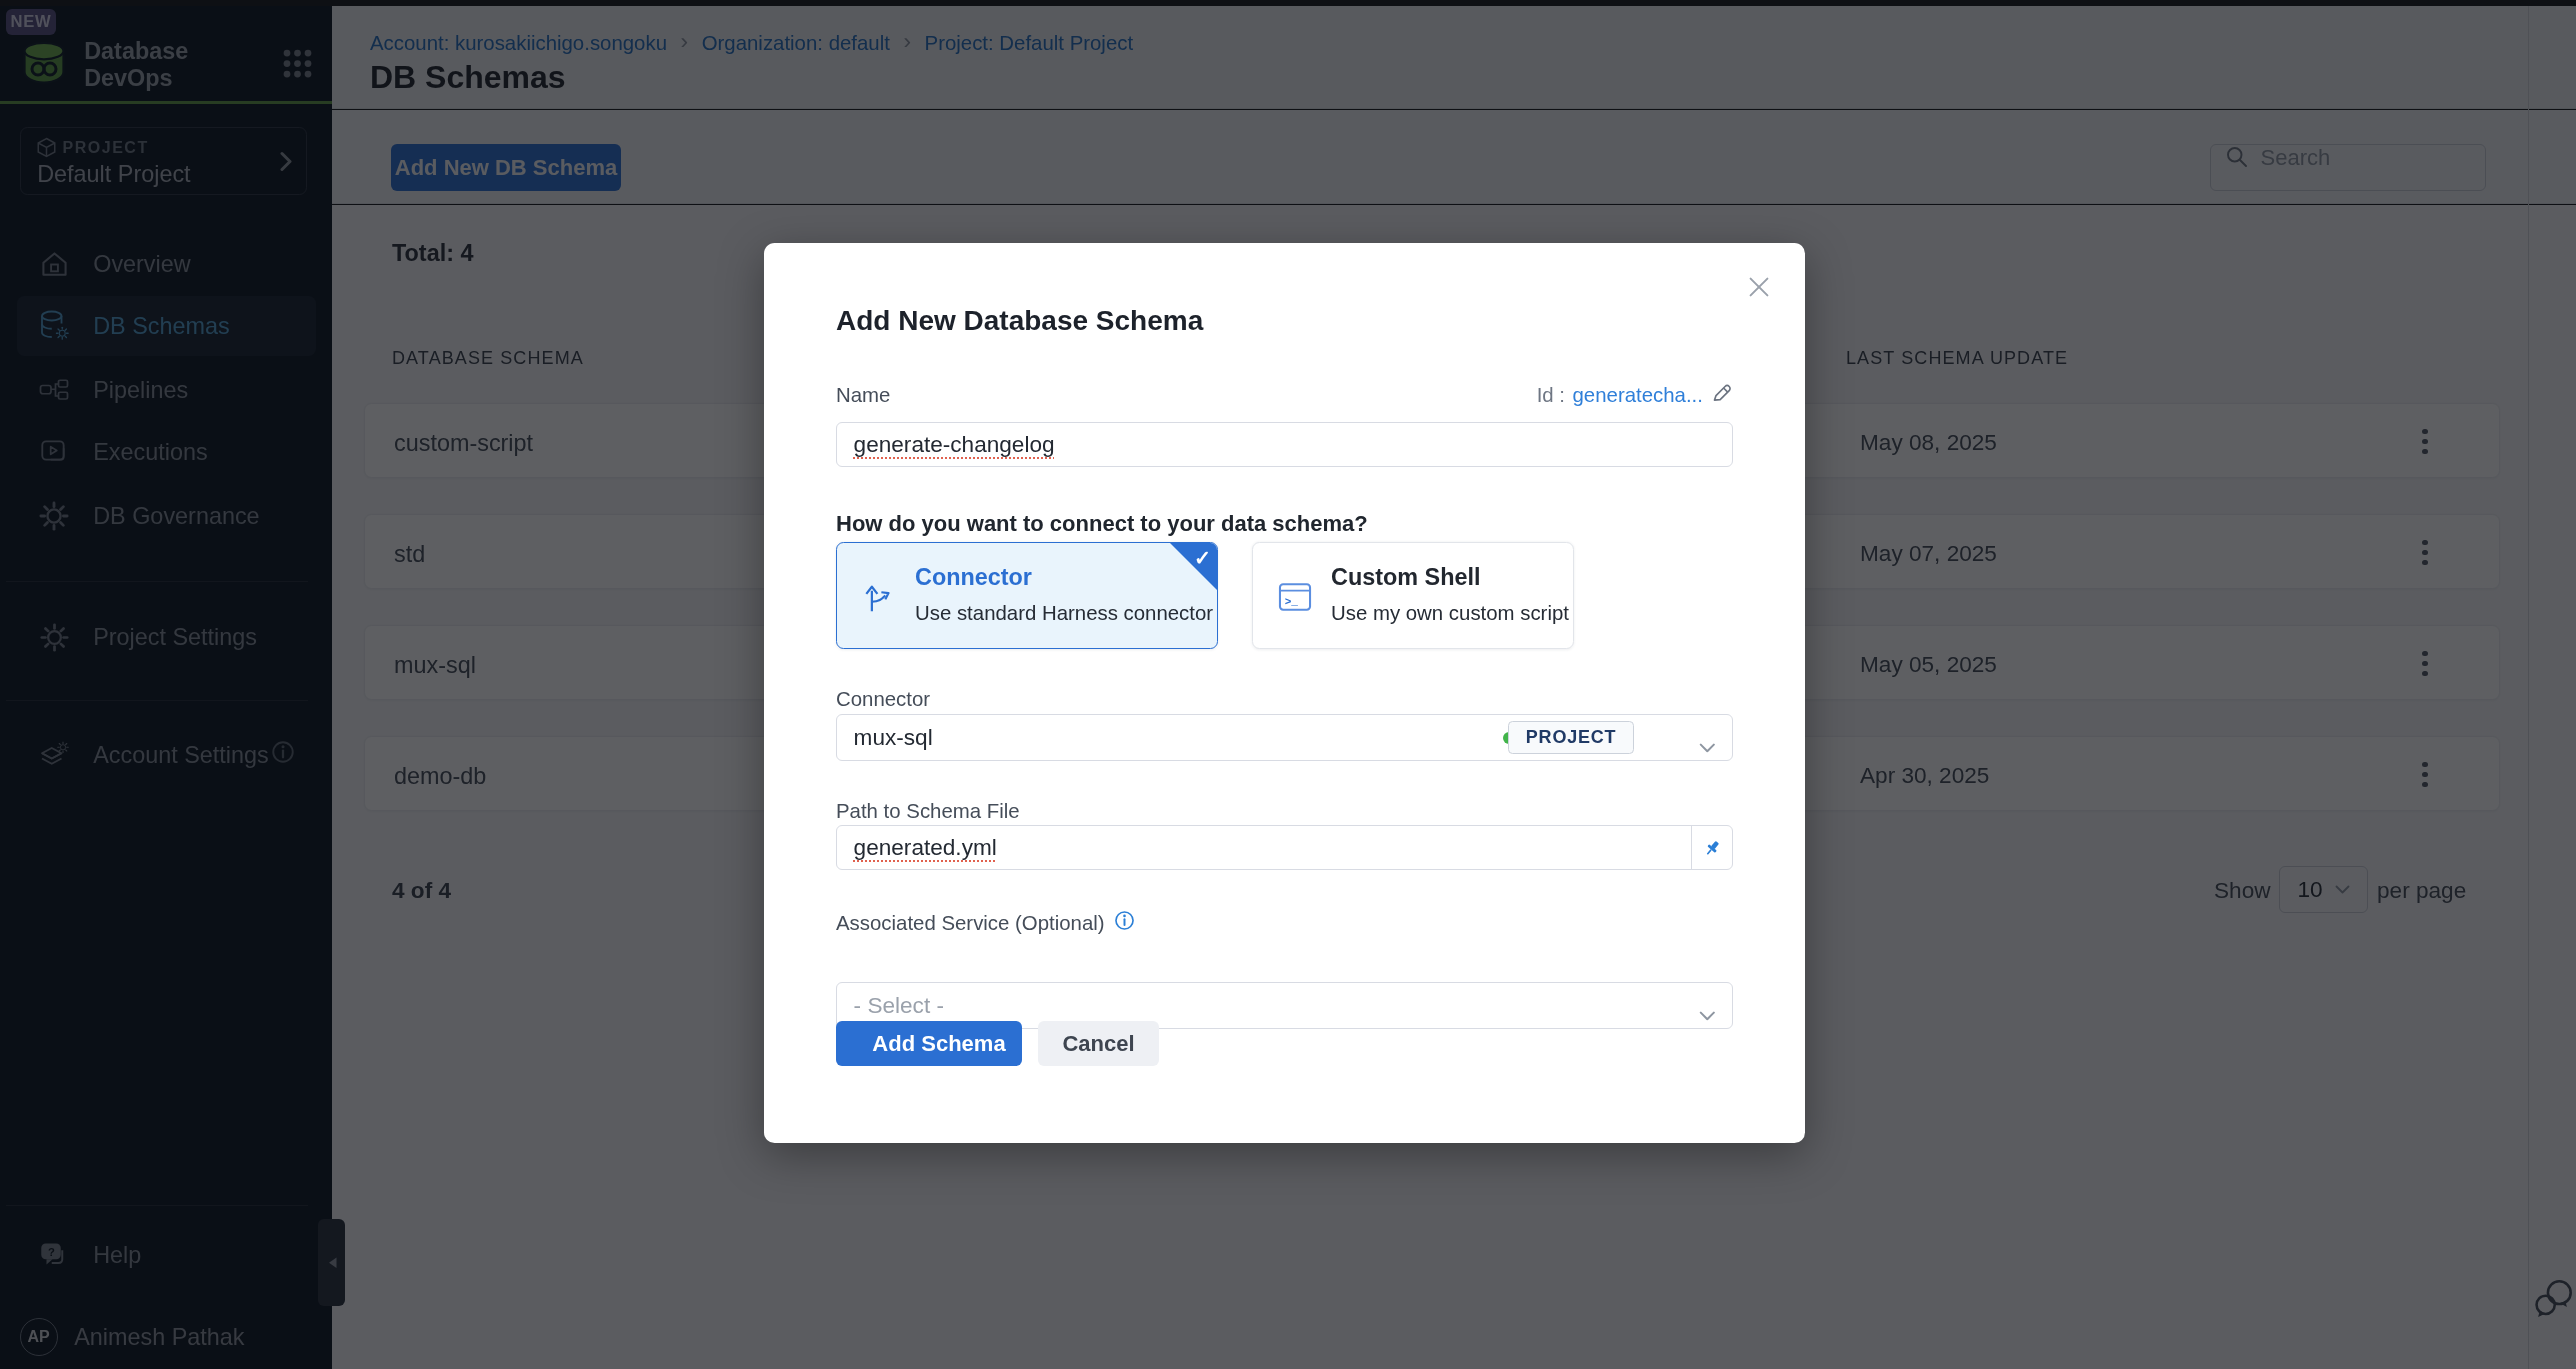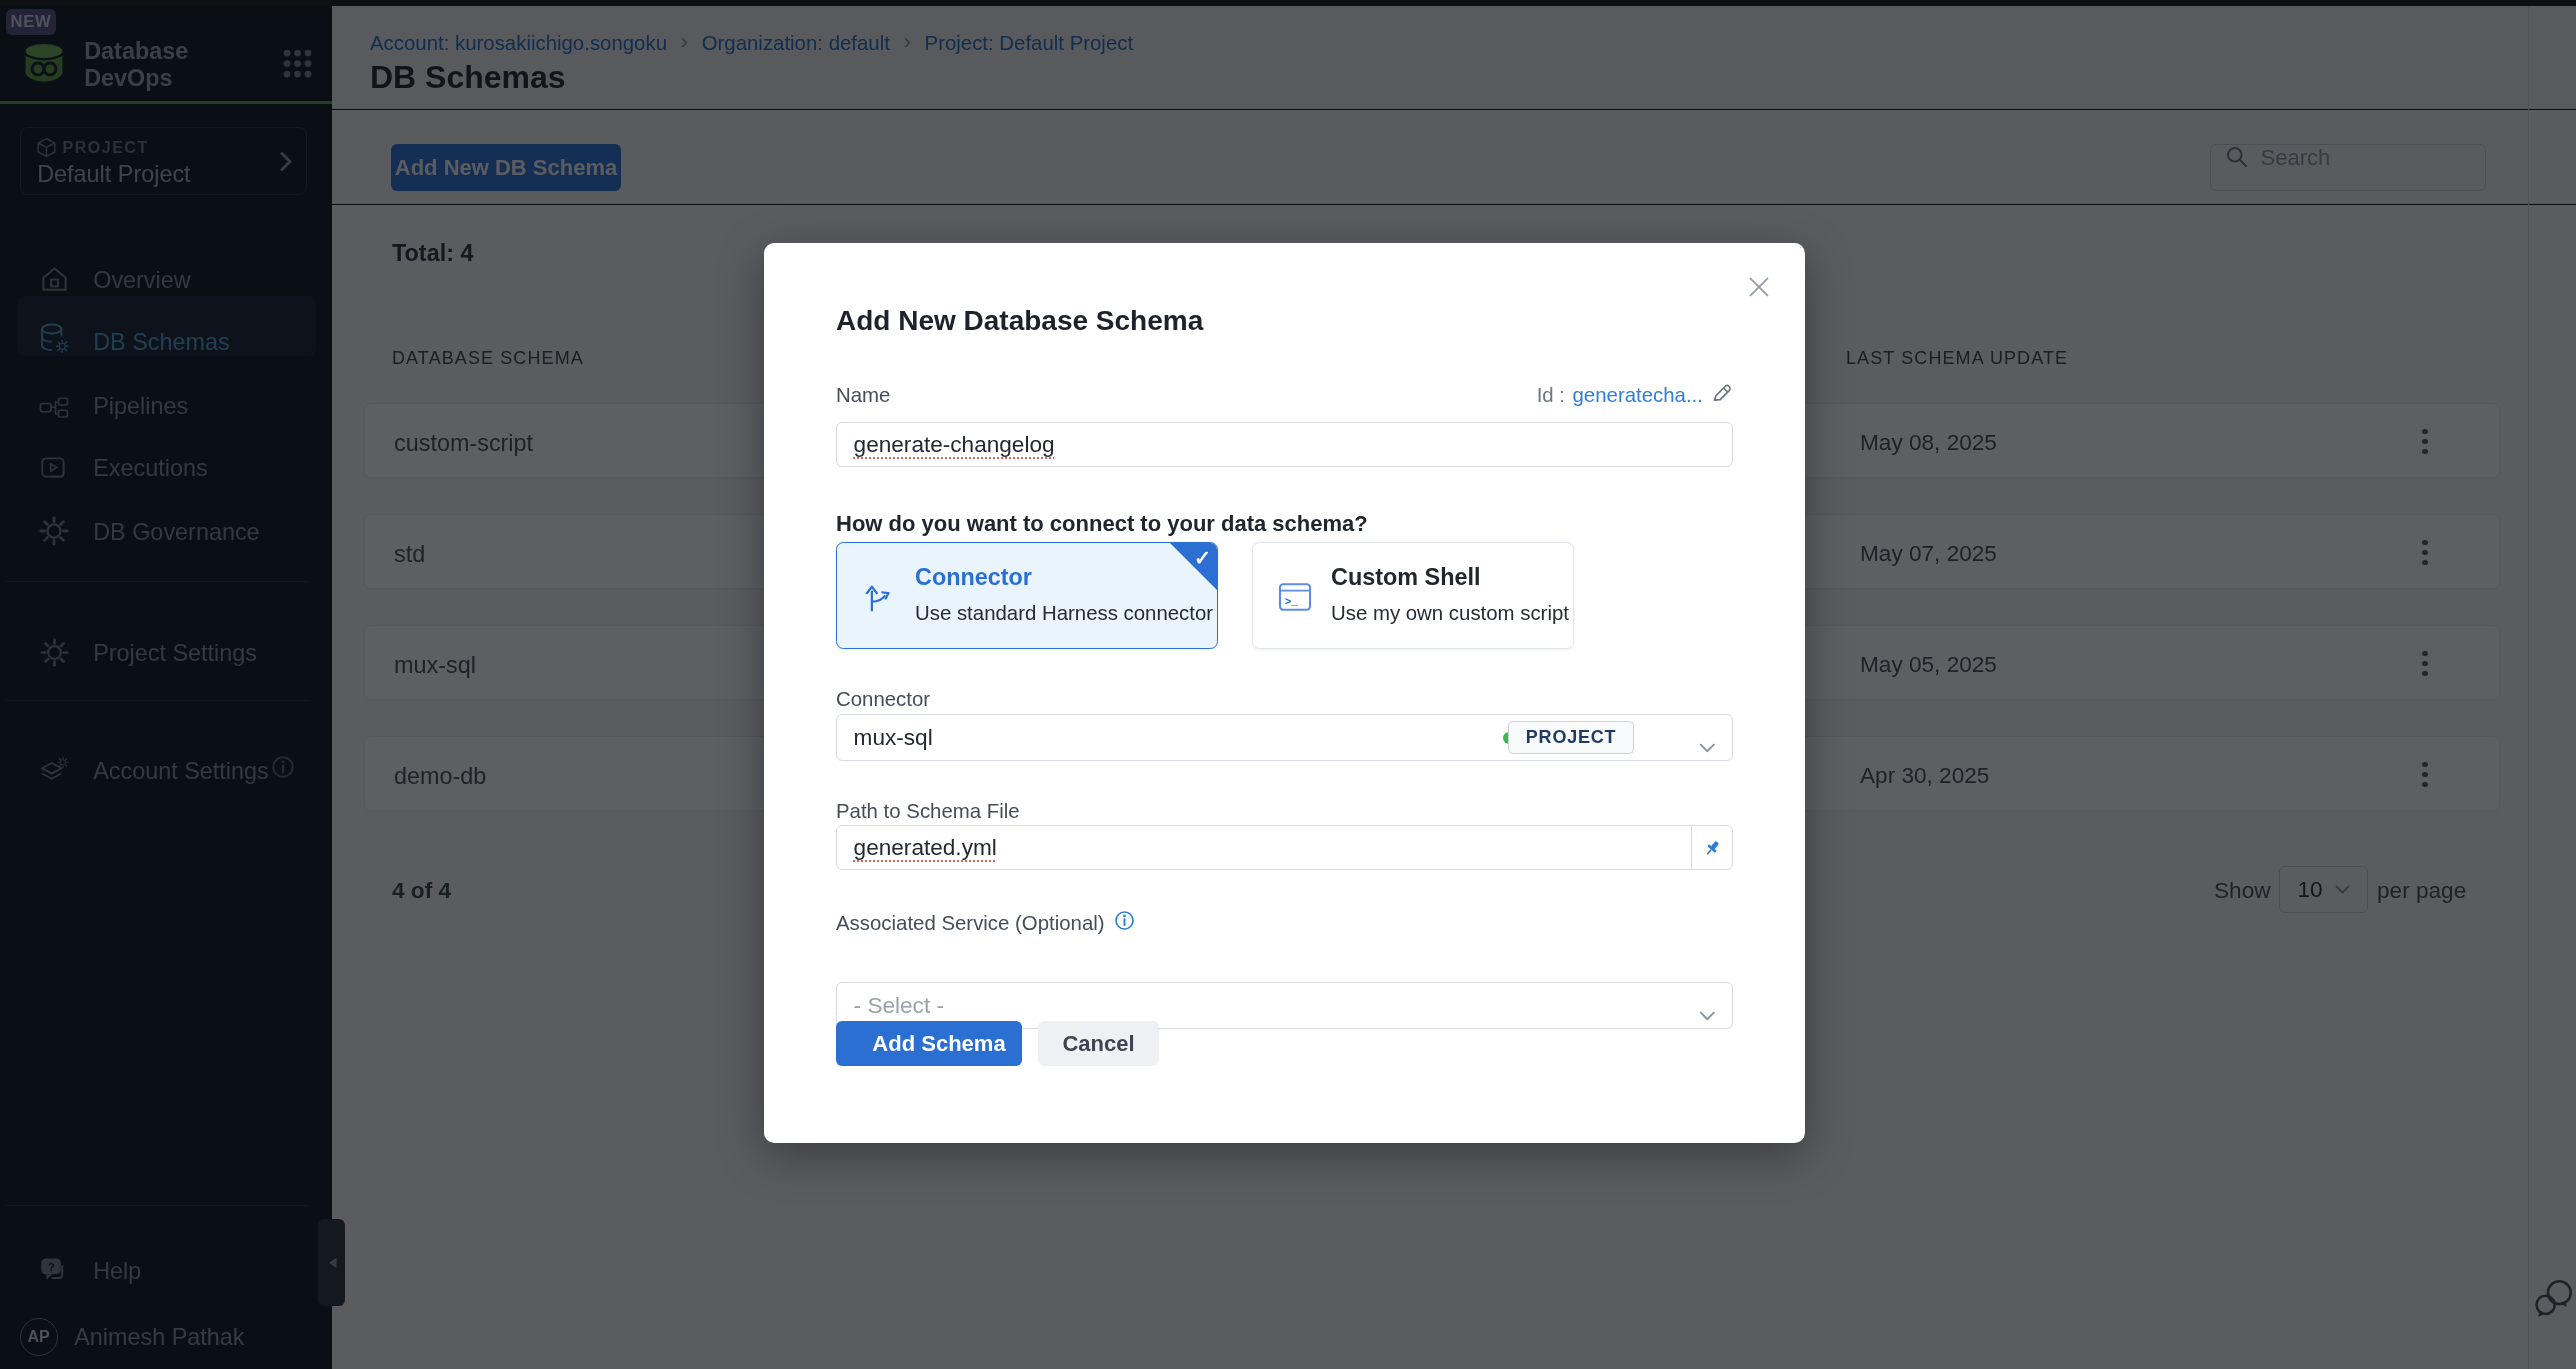--- a/index.html
+++ b/index.html
@@ -18,21 +18,21 @@
   .brand-name { color:#99a1ab; font-size:23.4px; font-weight:bold; margin-left:16.6px; flex:1; }
   .green-line { position:absolute; left:0; top:95px; width:332px; height:3px; background:#5f9a43; }
 
   .project-card { position:absolute; left:19.6px; top:121px; width:287px; height:68px; border:0.8px solid #2a3442;
     border-radius:7.5px; }
   .pc-label { position:absolute; left:42px; top:10.6px; color:#6d7885; font-size:16px; font-weight:bold; letter-spacing:1.5px; }
   .pc-cube { position:absolute; left:15px; top:9px; }
   .pc-name { position:absolute; left:16.6px; top:33px; color:#a7aeb8; font-size:23.4px; }
   .pc-chev { position:absolute; right:13.6px; top:22.6px; }
 
-  .nav-item { position:absolute; left:16.6px; width:299px; height:60px; display:flex; align-items:flex-end;
+  .nav-item { position:absolute; left:16.6px; width:299px; height:60px; display:flex; align-items:center;
     padding-left:18px; border-radius:7.5px; color:#848d98; font-size:23.4px; }
   .nav-item .nav-ic { width:39px; display:flex; justify-content:center; margin-right:19.6px; color:#737d89; }
   .nav-item.active { background:#16222f; color:#4f9fd0; }
   .nav-item.active .nav-ic { color:#4f9fd0; }
   .side-divider { position:absolute; left:6px; width:302px; height:0.8px; background:#202a37; }
   .info-badge { position:absolute; right:21px; color:#5d6774; }
 
   .user-row { position:absolute; left:19.6px; top:1312px; display:flex; align-items:center; }
   .avatar { width:38px; height:38px; border-radius:50%; border:1.5px solid #6d7784; color:#cfd4da;
     display:flex; align-items:center; justify-content:center; font-size:16px; font-weight:bold; }

